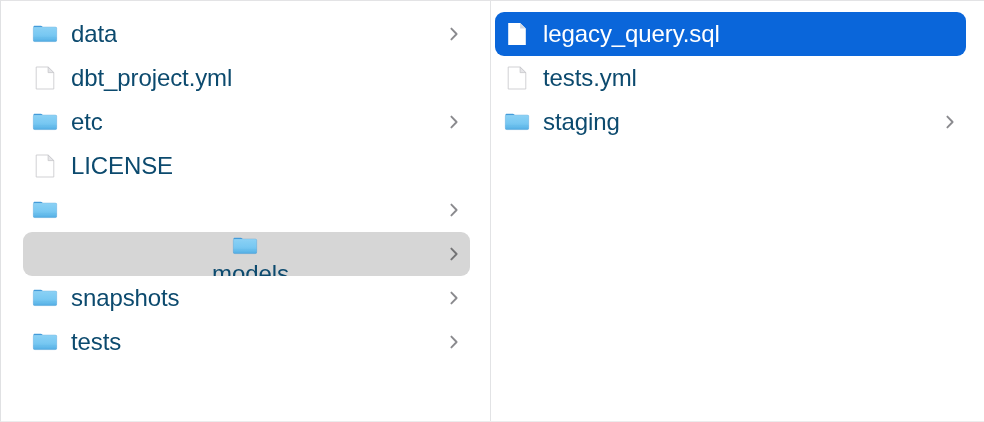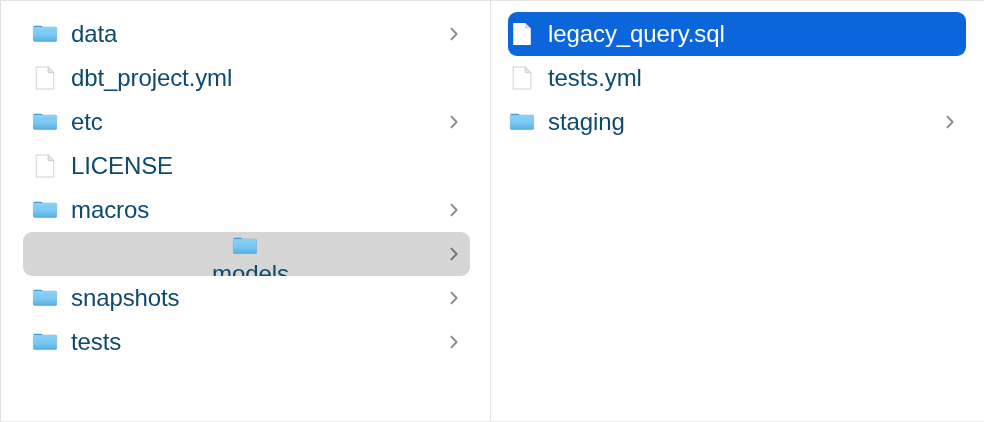--- a/index.html
+++ b/index.html
@@ -49,21 +49,22 @@
     align-items: center;
     box-sizing: border-box;
     border-radius: 9px;
     cursor: default;
   }
   .col-left .row {
     margin: 0 20px 0 22px;
     padding-left: 8px;
   }
   .col-right .row {
-    margin: 0 18px 0 17px;
+    margin: 0 18px 0 4px;
+    padding-left: 8px;
     align-items: center;
   }
 
   .row.selected-gray {
     background: #d6d6d6;
     flex-direction: column;
   }
   .row.selected-blue {
     background: #0a66da;
   }
@@ -221,21 +222,20 @@
               </linearGradient>
             </defs>
             <path d="M2.3 7.2c0-0.85 0.62-1.5 1.45-1.5h6.1c0.5 0 0.86 0.2 1.18 0.56l1.1 1.25H3.1z" fill="url(#fbTab)"></path>
             <rect x="2.3" y="7.0" width="23.4" height="14.6" rx="1.55" fill="url(#fbBody)"></rect>
             <rect x="2.3" y="7.0" width="23.4" height="1.15" fill="#9ad9f7" opacity="0.75"></rect>
             <rect x="2.3" y="17.6" width="23.4" height="0.9" fill="#5fb7e9" opacity="0.55"></rect>
             <rect x="2.3" y="19.4" width="23.4" height="2.2" rx="0.9" fill="#56b0e5" opacity="0.5"></rect>
             <rect x="2.3" y="7.0" width="23.4" height="14.6" rx="1.55" fill="none" stroke="#3f97d3" stroke-width="0.55" opacity="0.6"></rect>
           </svg>
         </span>
-        <span class="label">macros</span>
         <span class="chevron">
           <svg viewBox="0 0 12 18" xmlns="http://www.w3.org/2000/svg">
             <polyline class="ch-stroke" points="3.4,3.6 8.6,9 3.4,14.4"></polyline>
           </svg>
         </span>
       </div>
       <div class="row selected-gray">
         <span class="icon">
           <svg viewBox="0 0 28 28" xmlns="http://www.w3.org/2000/svg">
             <defs>

